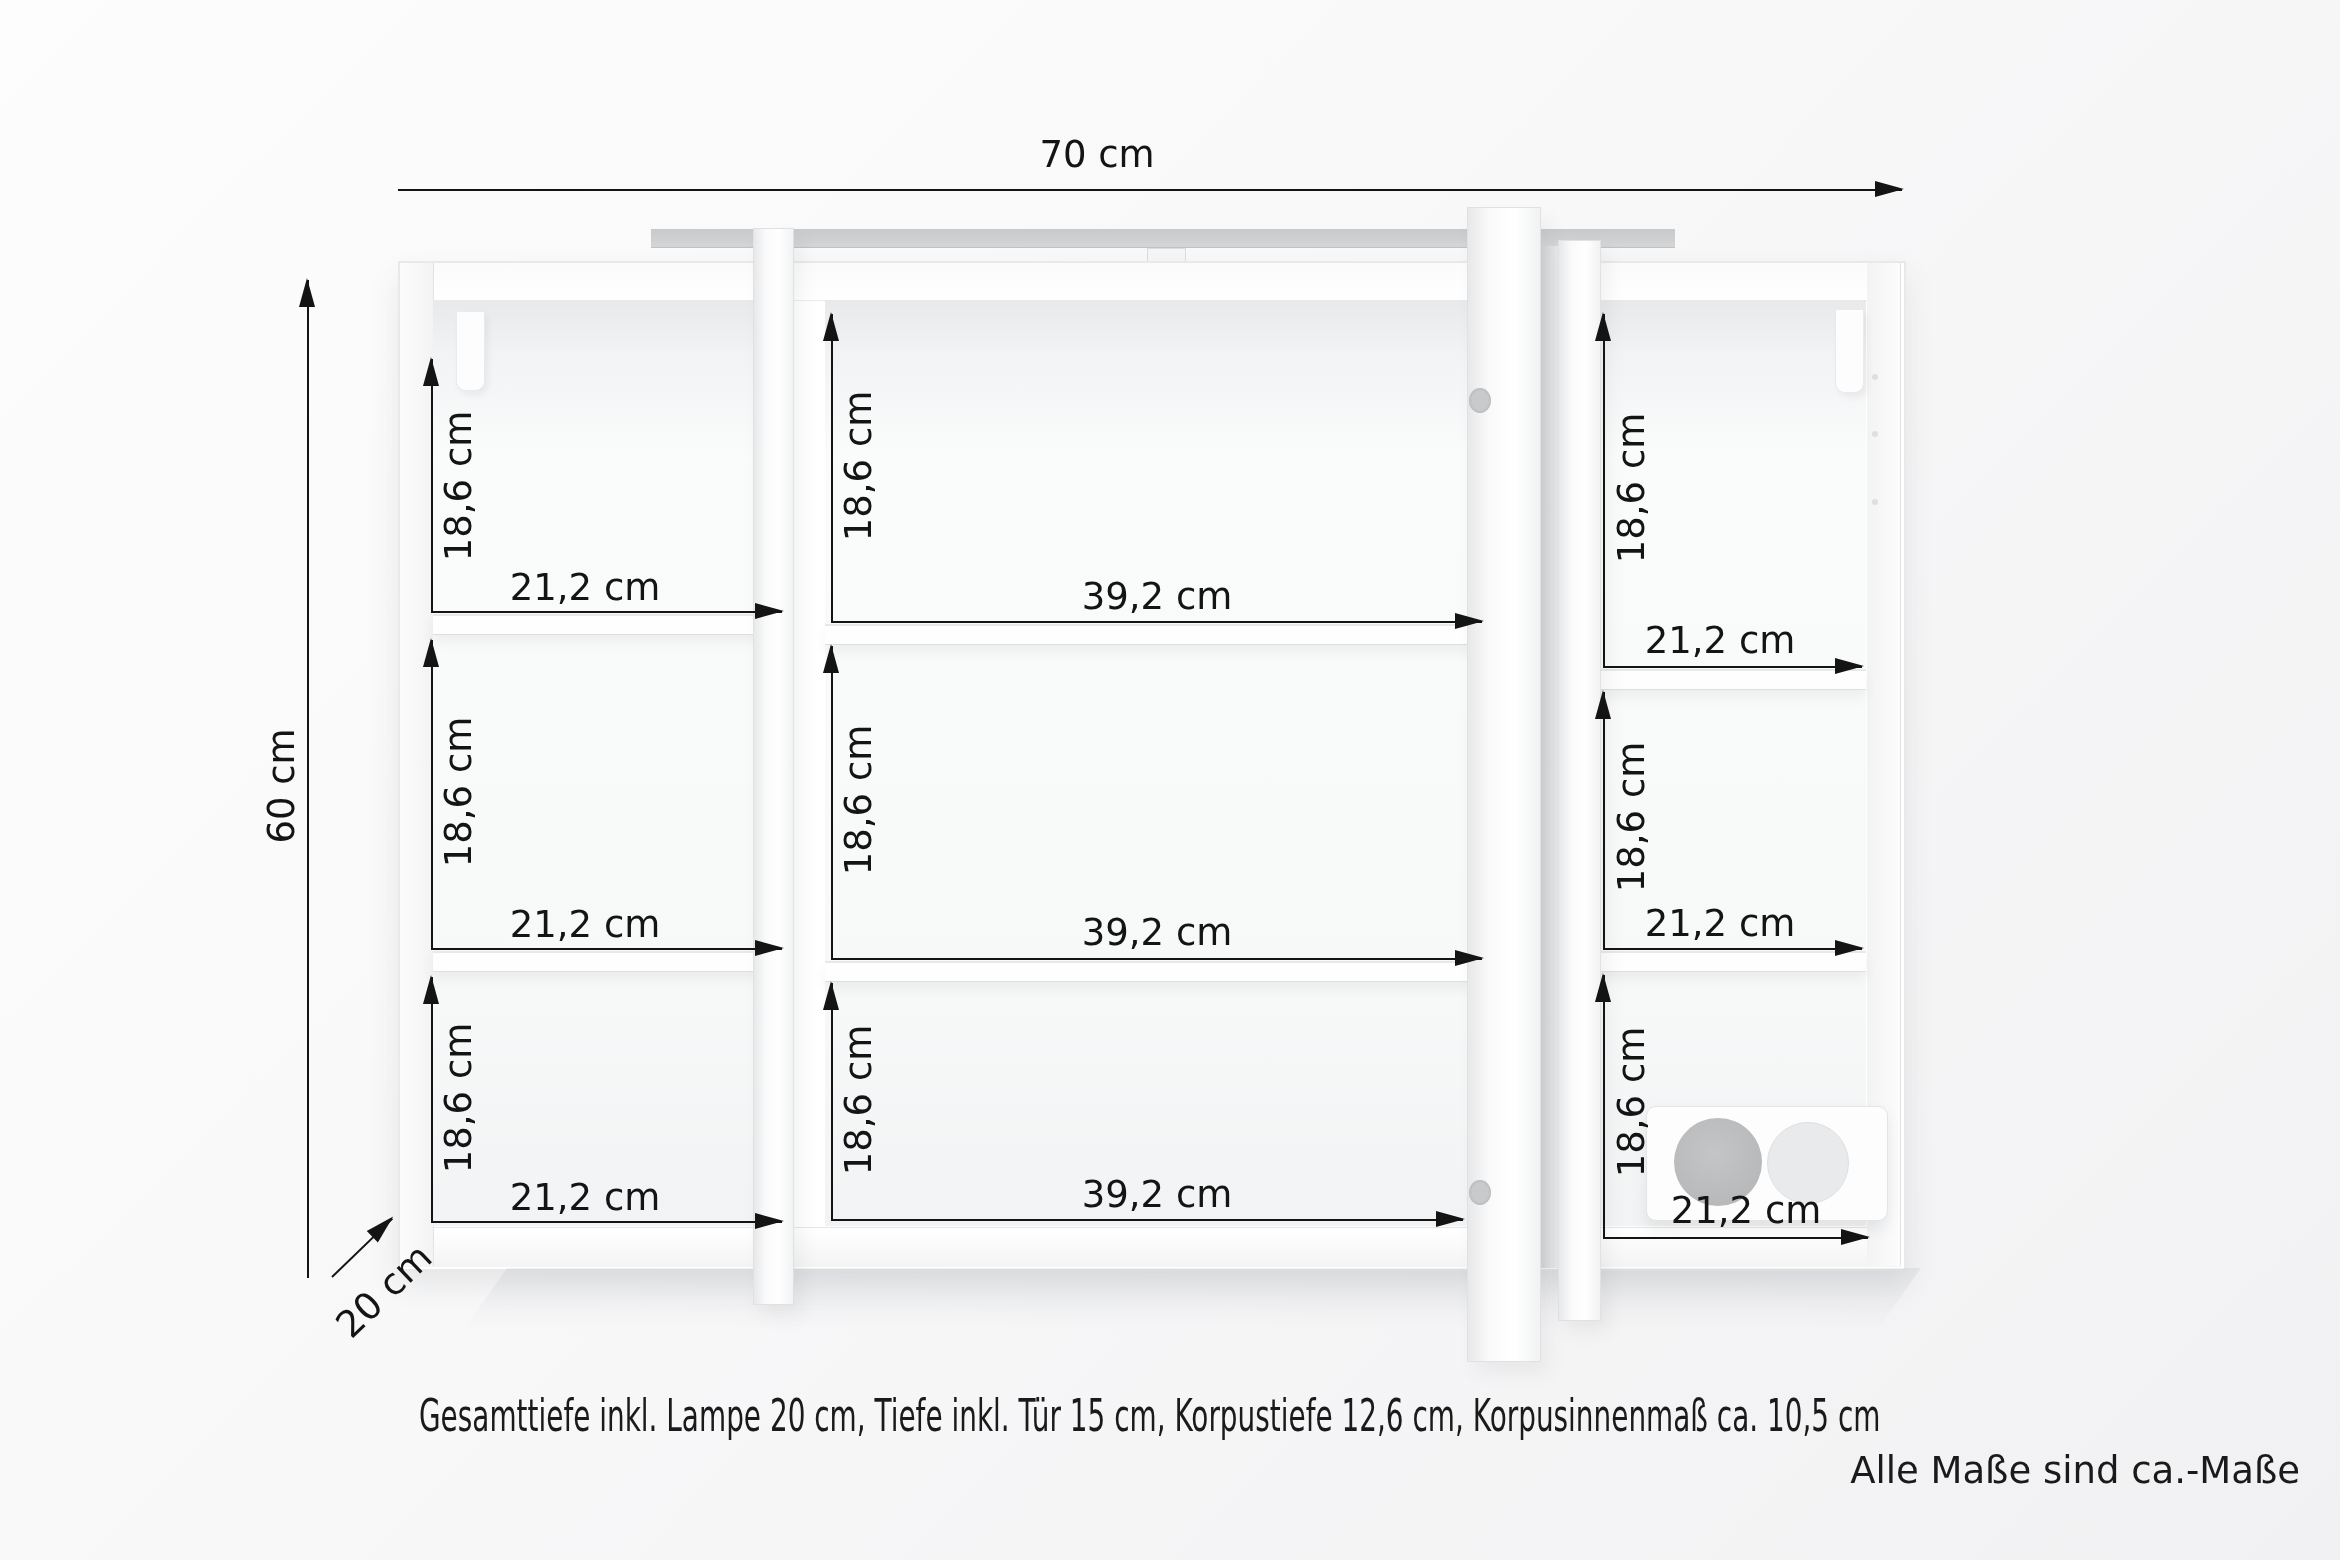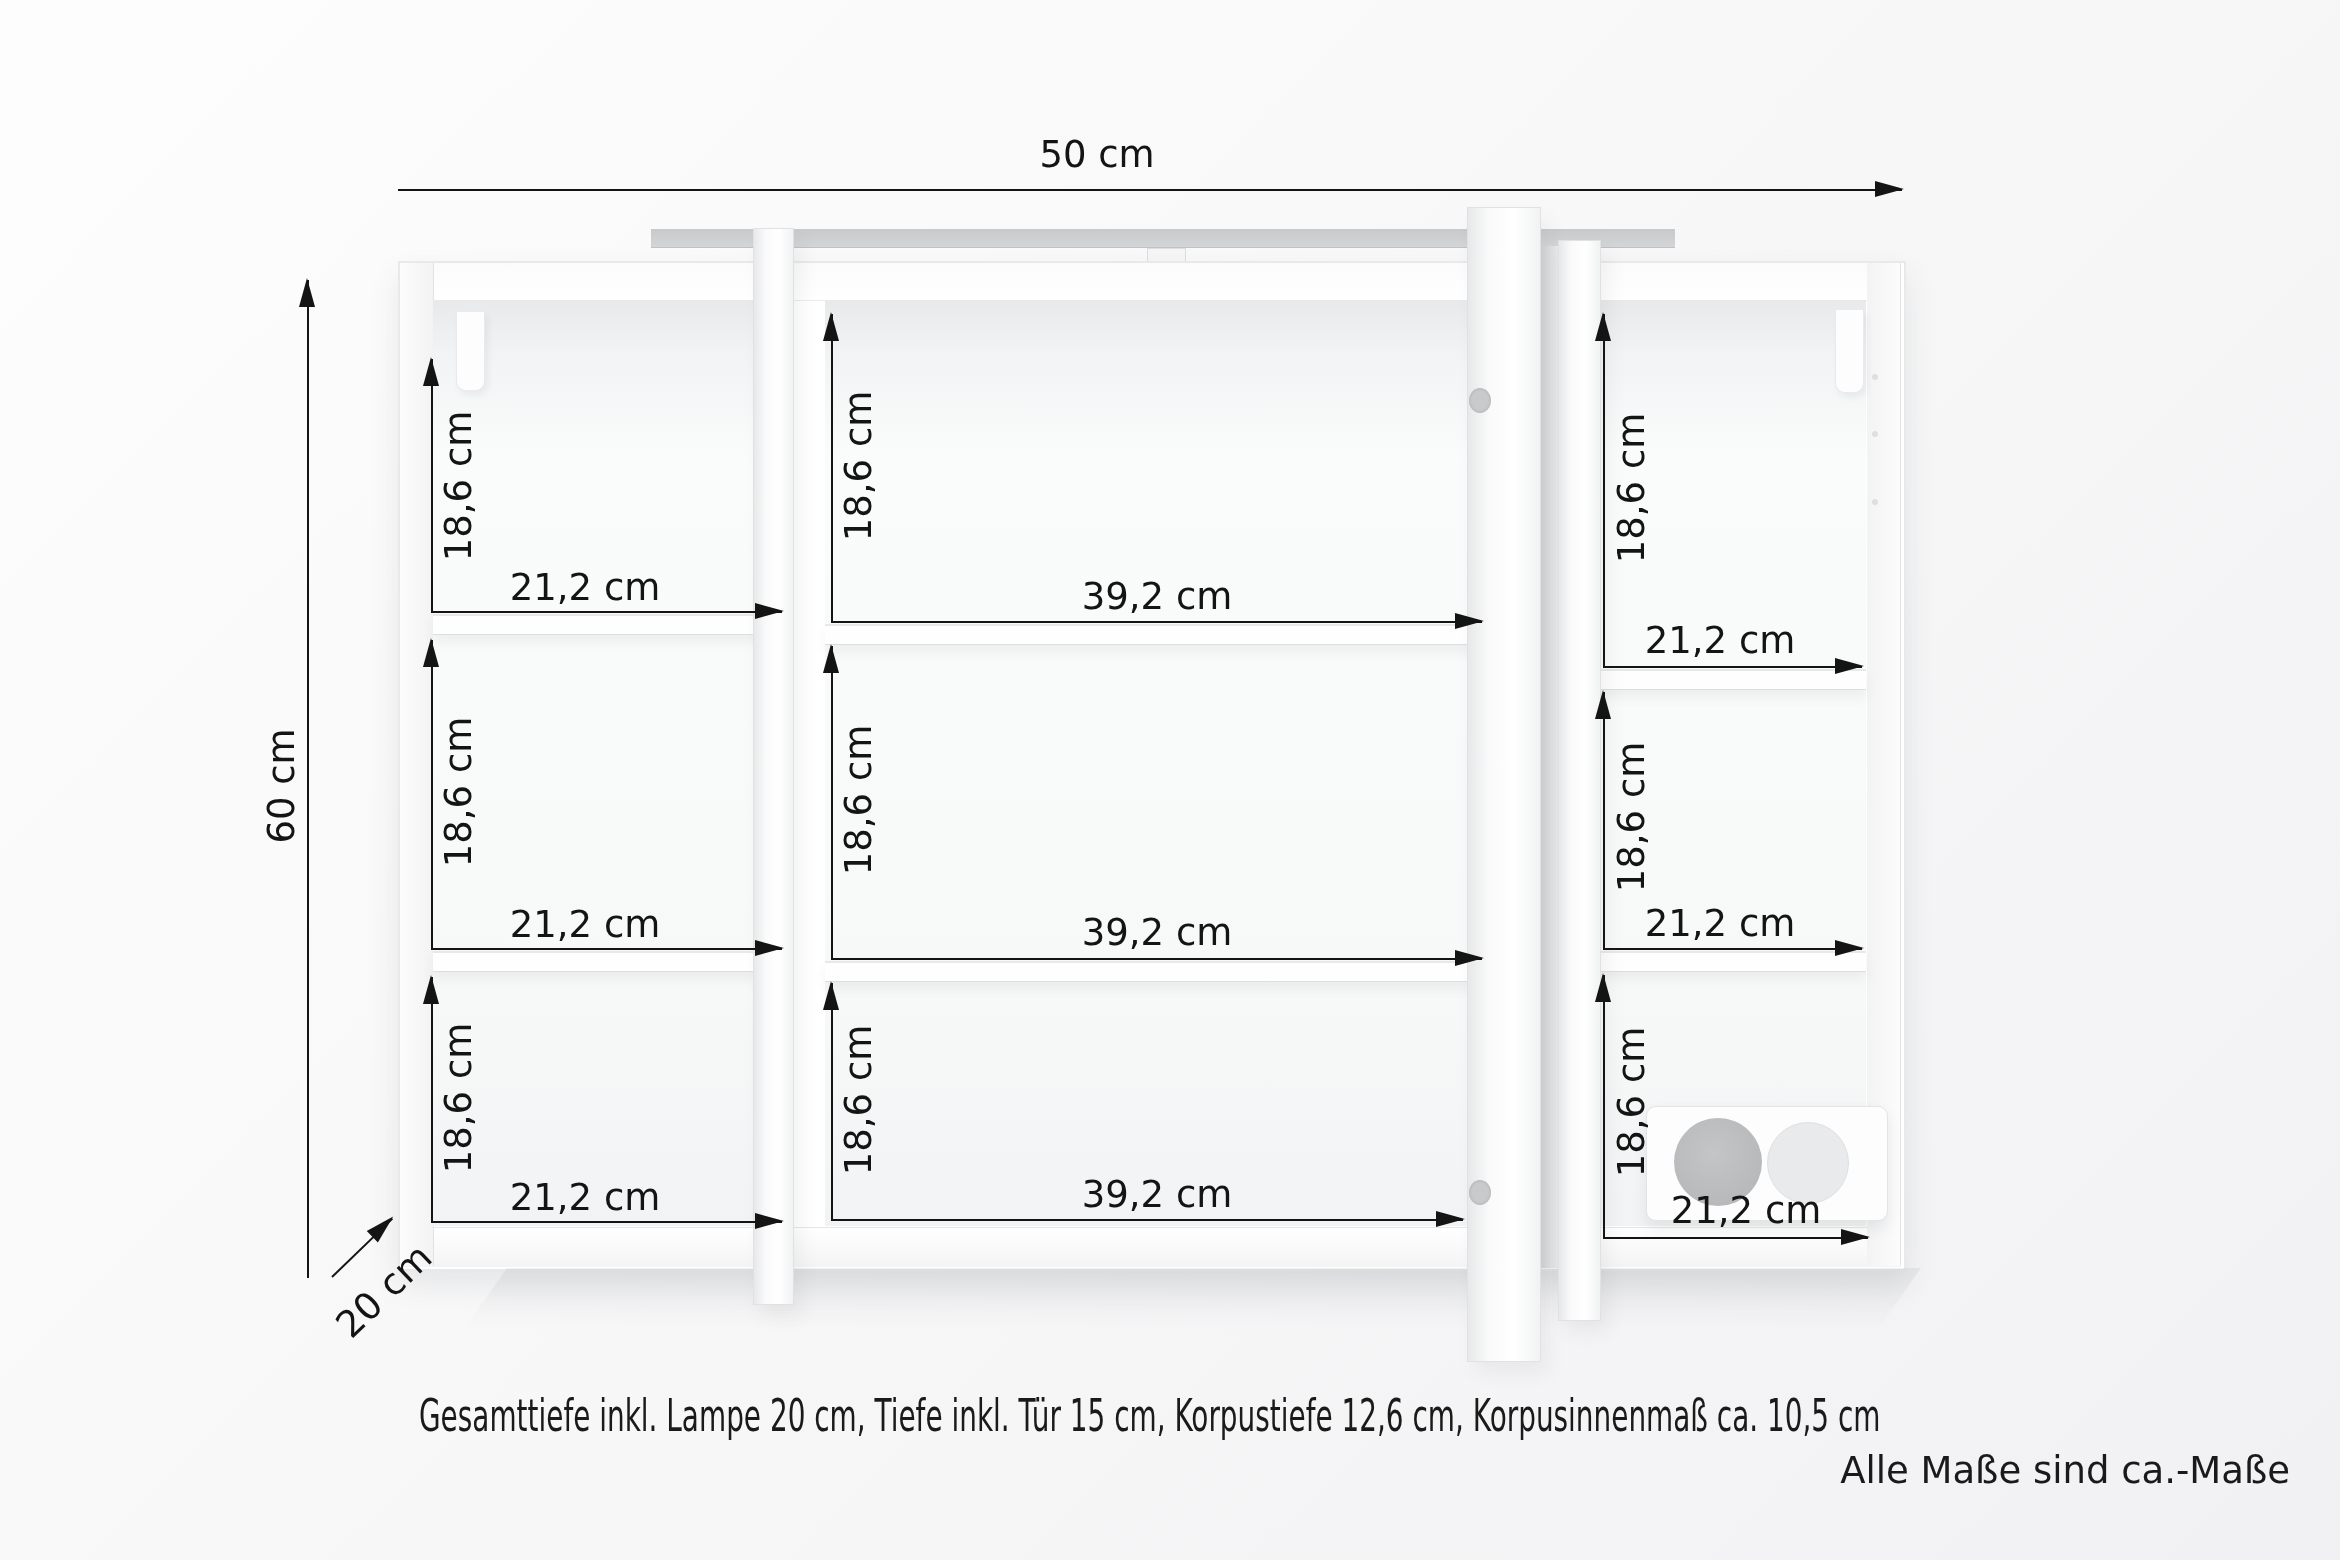--- a/index.html
+++ b/index.html
@@ -92,21 +92,21 @@
   <div class="abs floorshadow" style="left:507px; top:1268px; width:1414px; height:62px; transform:skewX(-35deg); transform-origin:top left;"></div>
 
   <div class="abs door" style="left:753px; top:228px; width:39px; height:1075px;"></div>
   <div class="abs gapshade" style="left:1539px; top:246px; width:19.5px; height:1022px;"></div>
   <div class="abs door" style="left:1467px; top:207px; width:72px; height:1153px;"></div>
   <div class="abs door" style="left:1558px; top:240px; width:41px; height:1079px;"></div>
   <div class="abs hingedot" style="left:1469px; top:388px; width:21.5px; height:25px;"></div>
   <div class="abs hingedot" style="left:1469px; top:1180px; width:21.5px; height:25px;"></div>
 
   <div class="dlh ar" style="left:398px; top:189px; width:1504px;"></div>
-  <div class="dlab" style="left:1097px; top:154px;">50 cm</div>
+  <div class="dlab" style="left:1097px; top:154px;">70 cm</div>
 
   <div class="dlv at" style="left:307px; top:280px; height:998px;"></div>
   <div class="dlab vert" style="left:281px; top:786px;">60 cm</div>
 
   <div class="dlh ar diag" style="left:332px; top:1276px; width:84px;"></div>
   <div class="dlab dg" style="left:384px; top:1291px;">20 cm</div>
 
   <div class="dlv at" style="left:431px; top:359px; height:254px;"></div>
   <div class="dlab vert" style="left:458px; top:486px;">18,6 cm</div>
   <div class="dlh ar" style="left:431px; top:611px; width:351px;"></div>
@@ -146,16 +146,16 @@
   <div class="dlab vert" style="left:1631px; top:817px;">18,6 cm</div>
   <div class="dlh ar" style="left:1603px; top:948px; width:259px;"></div>
   <div class="dlab" style="left:1720px; top:923px;">21,2 cm</div>
 
   <div class="dlv at" style="left:1603px; top:975px; height:262px;"></div>
   <div class="dlab vert" style="left:1631px; top:1102px;">18,6 cm</div>
   <div class="dlh ar" style="left:1603px; top:1237px; width:265px;"></div>
   <div class="dlab" style="left:1746px; top:1210px;">21,2 cm</div>
 
   <div class="note" style="left:419px; top:1389px;">Gesamttiefe inkl. Lampe 20 cm, Tiefe inkl. Tür 15 cm, Korpustiefe 12,6 cm, Korpusinnenmaß ca. 10,5 cm</div>
-  <div class="disclaimer" style="right:51px; top:1449px;">Alle Maße sind ca.-Maße</div>
+  <div class="disclaimer" style="right:41px; top:1449px;">Alle Maße sind ca.-Maße</div>
 
 </div>
 
 
 </body></html>

